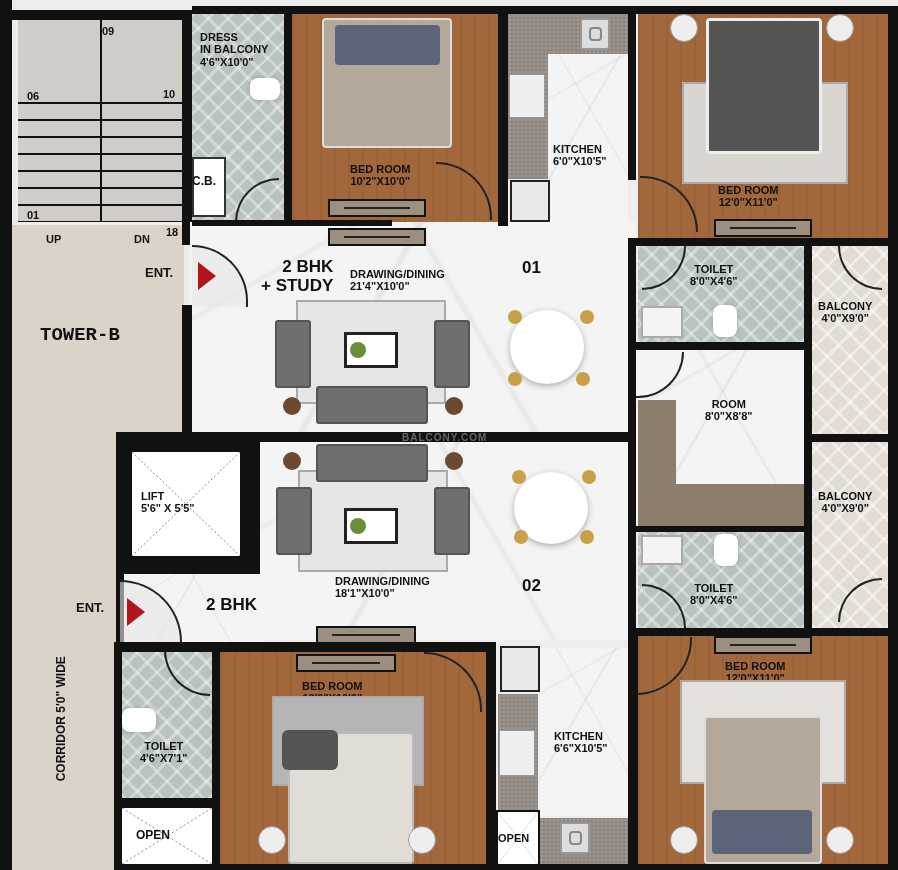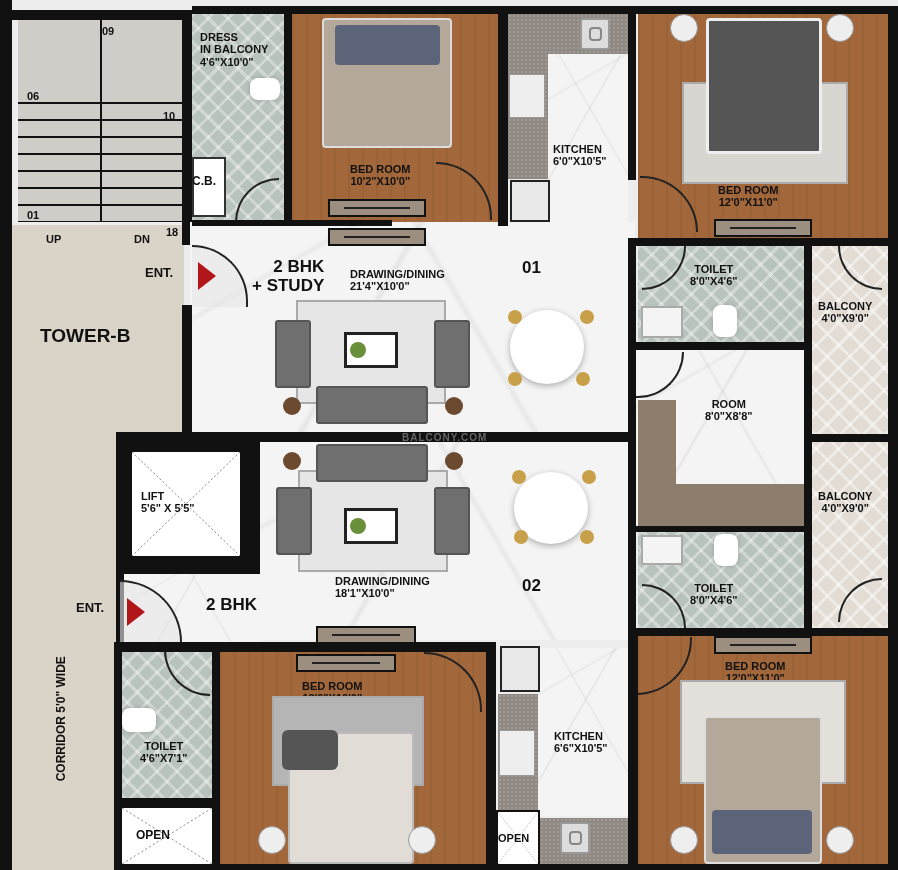--- a/index.html
+++ b/index.html
@@ -45,31 +45,31 @@
   .basin{position:absolute;background:#f4f4f4;border:2px solid #aaa;box-sizing:border-box;}
   .watermark{position:absolute;color:#666;font-size:10px;letter-spacing:1px;font-weight:bold;}
 </style>
 </head>
 <body>
 
 <div class="abs" style="left:0;top:0;width:898px;height:870px;background:#ededed;"></div>
 
 <div class="abs stone" style="left:12px;top:225px;width:172px;height:645px;"></div>
 <div class="wall" style="left:0;top:0;width:12px;height:870px;"></div>
-<div class="lbl" style="left:40px;top:325px;font-size:19px;">TOWER-B</div>
+<div class="lbl" style="left:40px;top:325px;font-size:19px;font-family:Liberation Mono, monospace;">TOWER-B</div>
 <div class="lbl" style="left:-18px;top:712px;font-size:12px;transform:rotate(-90deg);transform-origin:center;width:160px;">CORRIDOR 5'0" WIDE</div>
 
 <div class="abs stair" style="left:18px;top:20px;width:164px;height:202px;"></div>
 <div class="wall" style="left:12px;top:10px;width:180px;height:10px;"></div>
 <div class="wall" style="left:182px;top:10px;width:10px;height:235px;"></div>
 <div class="wall" style="left:100px;top:20px;width:2px;height:202px;"></div>
 <div class="abs" style="left:18px;top:102px;width:164px;height:120px;background:repeating-linear-gradient(180deg,#111 0 2px,transparent 2px 17px);"></div>
 <div class="lbl" style="left:102px;top:25px;font-size:11px;">09</div>
 <div class="lbl" style="left:27px;top:90px;font-size:11px;">06</div>
-<div class="lbl" style="left:163px;top:110px;font-size:11px;">10</div>
+<div class="lbl" style="left:163px;top:88px;font-size:11px;">10</div>
 <div class="lbl" style="left:27px;top:209px;font-size:11px;">01</div>
 <div class="lbl" style="left:166px;top:226px;font-size:11px;">18</div>
 <div class="lbl" style="left:46px;top:233px;font-size:11px;">UP</div>
 <div class="lbl" style="left:134px;top:233px;font-size:11px;">DN</div>
 
 <div class="abs marble" style="left:190px;top:222px;width:445px;height:210px;"></div>
 
 <div class="abs tile" style="left:192px;top:14px;width:92px;height:208px;"></div>
 <div class="lbl" style="left:200px;top:31px;text-align:left;">
   <span class="n">DRESS</span>
@@ -122,21 +122,21 @@
 <div class="wall" style="left:888px;top:6px;width:10px;height:864px;"></div>
 <div class="wall" style="left:192px;top:220px;width:200px;height:6px;"></div>
 
 <div class="door" style="left:192px;top:245px;width:56px;height:62px;border-radius:0 56px 0 0;border-bottom:none;border-left:none;background:rgba(230,230,230,.6);"></div>
 <div class="ent-arrow" style="left:198px;top:262px;"></div>
 <div class="lbl" style="left:145px;top:266px;font-size:13px;">ENT.</div>
 <div class="wall" style="left:182px;top:305px;width:10px;height:128px;"></div>
 
 <div class="lbl" style="left:252px;top:257px;font-size:17px;text-align:right;">
   <span style="display:block;">2 BHK</span>
-  <span style="display:block;">+ STUDY</span>
+  <span style="display:block;margin-left:9px;">+ STUDY</span>
 </div>
 <div class="lbl" style="left:350px;top:268px;text-align:left;">
   <span class="n">DRAWING/DINING</span>
   <span class="d">21'4"X10'0"</span>
 </div>
 <div class="lbl" style="left:522px;top:258px;font-size:17px;">01</div>
 
 <div class="rug" style="left:296px;top:300px;width:150px;height:104px;"></div>
 <div class="sofa" style="left:275px;top:320px;width:36px;height:68px;"></div>
 <div class="sofa" style="left:434px;top:320px;width:36px;height:68px;"></div>

